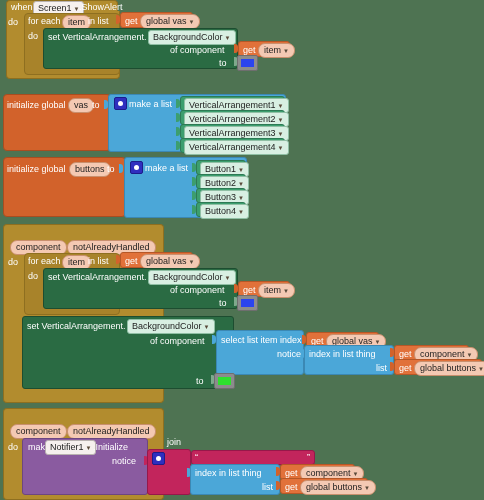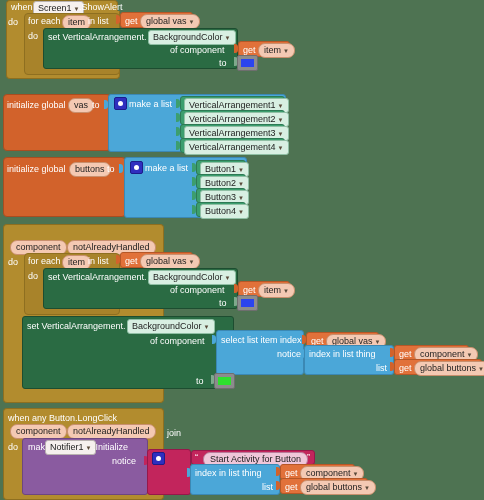--- a/index.html
+++ b/index.html
@@ -273,47 +273,43 @@
   </span>
 
   <div class="txt lbl" style="left:196px;top:375px;">to</div>
   <div class="plug plug-g" style="left:211px;top:375px;"></div>
   <div class="swatch" style="left:214px;top:373px;width:19px;height:14px;">
     <i style="background:#2ee02e;"></i>
   </div>
 
   <div class="blk gold" style="left:3px;top:408px;width:161px;height:28px;border-radius:4px 4px 0 0;border-bottom:none;"></div>
   <div class="blk gold" style="left:3px;top:435px;width:161px;height:65px;border-radius:0 0 4px 4px;border-top:none;"></div>
-  <div class="txt lbl" style="left:8px;top:412px;">when any Button.LongClick</div>
   <span class="chip" style="position:absolute;left:10px;top:424px;">
     <span>component</span>
   </span>
   <span class="chip" style="position:absolute;left:67px;top:424px;">
     <span>notAlreadyHandled</span>
   </span>
   <div class="txt lbl" style="left:8px;top:441px;">do</div>
 
   <div class="blk purple" style="left:22px;top:438px;width:126px;height:57px;border-radius:3px;"></div>
   <div class="txt lbl" style="left:28px;top:441px;">make</div>
   <span class="chip-l" style="position:absolute;left:45px;top:440px;">
     <span>Notifier1</span><span class="caret">▼</span>
   </span>
   <div class="txt lbl" style="left:93px;top:441px;">.Initialize</div>
   <div class="txt lbl" style="left:112px;top:455px;">notice</div>
   <div class="plug plug-m" style="left:144px;top:456px;"></div>
 
   <div class="blk magenta" style="left:147px;top:449px;width:44px;height:46px;border-radius:3px;"></div>
   <div class="gear" style="left:152px;top:452px;"></div>
-  <div class="txt lbl" style="left:167px;top:427px;">join</div>
+  <div class="txt lbl" style="left:167px;top:436px;">join</div>
 
   <div class="blk magenta" style="left:191px;top:450px;width:124px;height:15px;border-radius:3px;"></div>
   <div class="txt lbl" style="left:195px;top:451px;">“</div>
-  <span class="chip-p" style="position:absolute;left:203px;top:452px;">
-    <span>Start Activity for Button</span>
-  </span>
   <div class="txt lbl" style="left:307px;top:451px;">”</div>
 
   <div class="plug plug-b" style="left:187px;top:468px;"></div>
   <div class="blk blue" style="left:190px;top:464px;width:90px;height:31px;border-radius:3px;"></div>
   <div class="txt lbl" style="left:195px;top:467px;">index in list  thing</div>
   <div class="plug plug-o" style="left:276px;top:467px;"></div>
   <div class="blk orange-l" style="left:280px;top:464px;width:75px;height:16px;border-radius:3px;"></div>
   <div class="txt lbl" style="left:285px;top:467px;">get</div>
   <span class="chip" style="position:absolute;left:300px;top:466px;">
     <span>component</span><span class="caret">▼</span>

